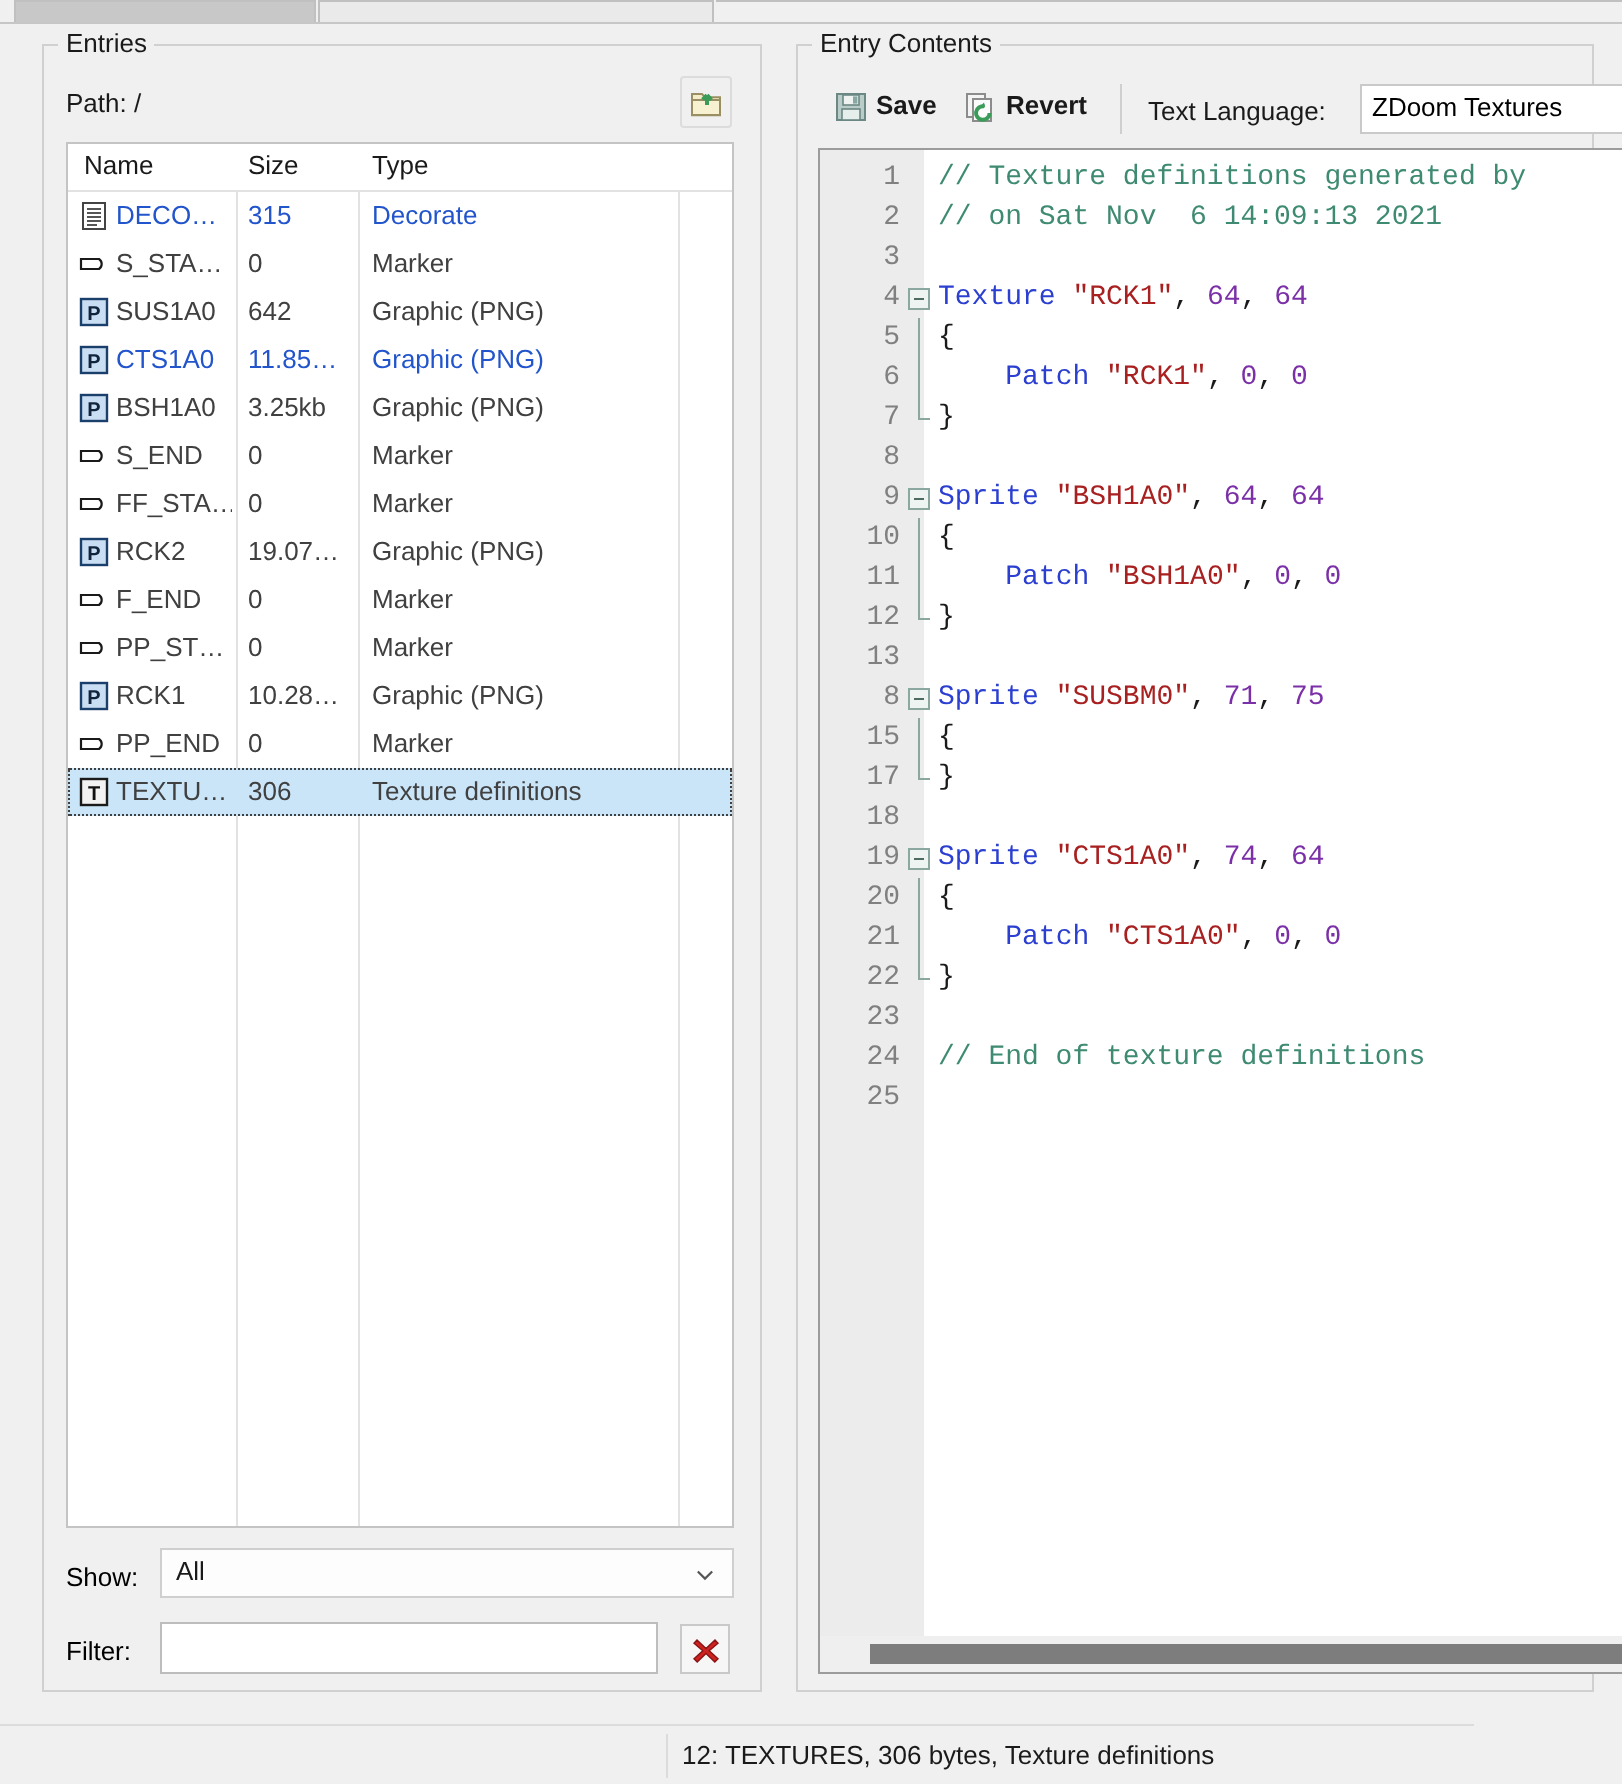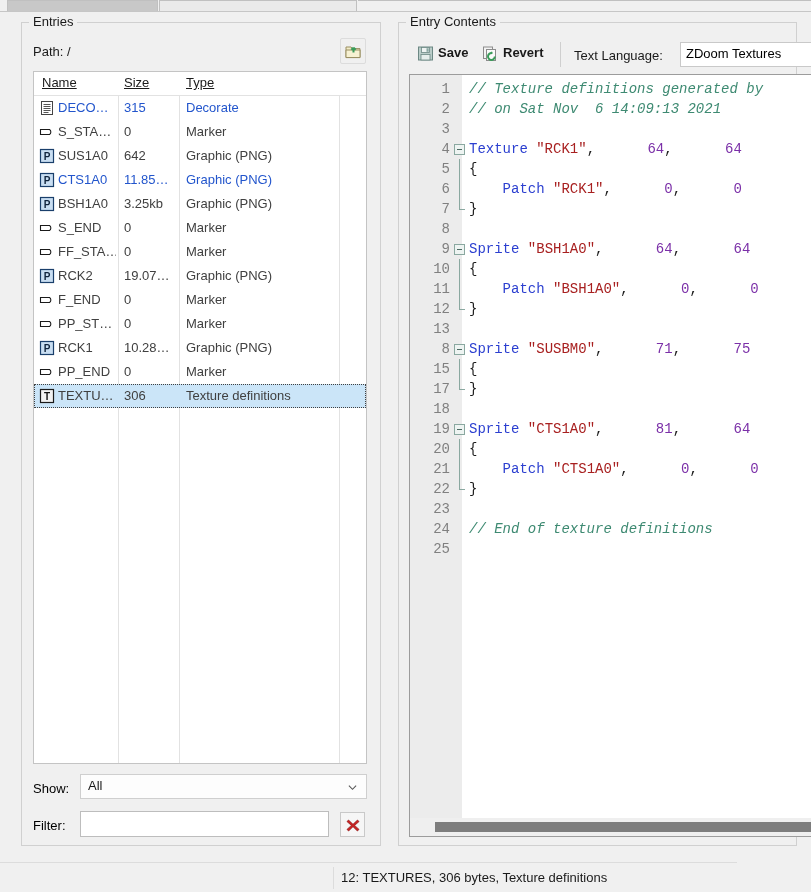--- a/index.html
+++ b/index.html
@@ -100,21 +100,20 @@
     position: relative;
     height: 23px;
     background: #ffffff;
     border-bottom: 1px solid #e2e2e2;
   }
   .list-header .hcell {
     position: absolute;
     top: 3px;
     font-size: 13px;
     color: #1a1a1a;
-    text-decoration: underline;
   }
   .hcell.h-name { left: 8px; }
   .hcell.h-size { left: 90px; }
   .hcell.h-type { left: 152px; }
 
   .rows { position: relative; }
   .row {
     position: relative;
     height: 24px;
     line-height: 24px;
@@ -294,24 +293,24 @@
     background: #8aa8a0;
   }
   .foldend {
     position: absolute;
     left: 49px; top: 0;
     width: 6px; height: 11px;
     border-left: 1px solid #8aa8a0;
     border-bottom: 1px solid #8aa8a0;
     box-sizing: border-box;
   }
-  .tok-com { color: #3e8a72; font-style: italic; }
+  .tok-com { color: #3e8a72; }
   .tok-kw  { color: #2b3fd0; }
   .tok-str { color: #a82020; }
-  .tok-num { color: #7b30a8; margin-left: 44px; }
+  .tok-num { color: #7b30a8; }
   .tok-pun { color: #1a1a1a; }
 
   
   .hscroll {
     position: absolute;
     left: 409px; top: 818px;
     width: 402px; height: 19px;
     background: #efefef;
     border: 1px solid #9c9c9c;
     border-right: none;
@@ -586,21 +585,21 @@
         <div class="cl"><span class="lnum">8</span><span class="ctext"></span></div>
         <div class="cl"><span class="lnum">9</span><span class="fold"></span><span class="ctext"><span class="tok-kw">Sprite</span><span class="tok-pun"> </span><span class="tok-str">"BSH1A0"</span><span class="tok-pun">, </span><span class="tok-num">64</span><span class="tok-pun">, </span><span class="tok-num">64</span></span></div>
         <div class="cl"><span class="lnum">10</span><span class="foldline"></span><span class="ctext"><span class="tok-pun">{</span></span></div>
         <div class="cl"><span class="lnum">11</span><span class="foldline"></span><span class="ctext"><span class="tok-pun">    </span><span class="tok-kw">Patch</span><span class="tok-pun"> </span><span class="tok-str">"BSH1A0"</span><span class="tok-pun">, </span><span class="tok-num">0</span><span class="tok-pun">, </span><span class="tok-num">0</span></span></div>
         <div class="cl"><span class="lnum">12</span><span class="foldend"></span><span class="ctext"><span class="tok-pun">}</span></span></div>
         <div class="cl"><span class="lnum">13</span><span class="ctext"></span></div>
         <div class="cl"><span class="lnum">8</span><span class="fold"></span><span class="ctext"><span class="tok-kw">Sprite</span><span class="tok-pun"> </span><span class="tok-str">"SUSBM0"</span><span class="tok-pun">, </span><span class="tok-num">71</span><span class="tok-pun">, </span><span class="tok-num">75</span></span></div>
         <div class="cl"><span class="lnum">15</span><span class="foldline"></span><span class="ctext"><span class="tok-pun">{</span></span></div>
         <div class="cl"><span class="lnum">17</span><span class="foldend"></span><span class="ctext"><span class="tok-pun">}</span></span></div>
         <div class="cl"><span class="lnum">18</span><span class="ctext"></span></div>
-        <div class="cl"><span class="lnum">19</span><span class="fold"></span><span class="ctext"><span class="tok-kw">Sprite</span><span class="tok-pun"> </span><span class="tok-str">"CTS1A0"</span><span class="tok-pun">, </span><span class="tok-num">81</span><span class="tok-pun">, </span><span class="tok-num">64</span></span></div>
+        <div class="cl"><span class="lnum">19</span><span class="fold"></span><span class="ctext"><span class="tok-kw">Sprite</span><span class="tok-pun"> </span><span class="tok-str">"CTS1A0"</span><span class="tok-pun">, </span><span class="tok-num">74</span><span class="tok-pun">, </span><span class="tok-num">64</span></span></div>
         <div class="cl"><span class="lnum">20</span><span class="foldline"></span><span class="ctext"><span class="tok-pun">{</span></span></div>
         <div class="cl"><span class="lnum">21</span><span class="foldline"></span><span class="ctext"><span class="tok-pun">    </span><span class="tok-kw">Patch</span><span class="tok-pun"> </span><span class="tok-str">"CTS1A0"</span><span class="tok-pun">, </span><span class="tok-num">0</span><span class="tok-pun">, </span><span class="tok-num">0</span></span></div>
         <div class="cl"><span class="lnum">22</span><span class="foldend"></span><span class="ctext"><span class="tok-pun">}</span></span></div>
         <div class="cl"><span class="lnum">23</span><span class="ctext"></span></div>
         <div class="cl"><span class="lnum">24</span><span class="ctext"><span class="tok-com">// End of texture definitions</span></span></div>
         <div class="cl"><span class="lnum">25</span><span class="ctext"></span></div>
       </div>
   </div>
 
   <div class="hscroll">

